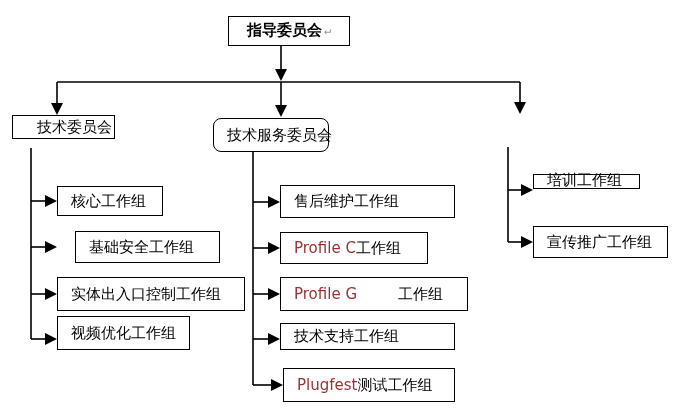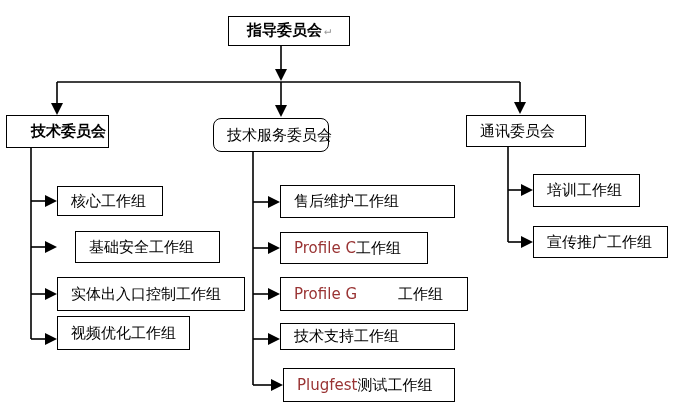--- a/index.html
+++ b/index.html
@@ -97,28 +97,25 @@
       <line x1="508" y1="242" x2="522" y2="242"></line>
         <polygon points="533,242 521,236 521,248"></polygon>
     </g>
   </svg>
 
   <div class="node root" style="left:228px; top:16px; width:122px; height:30px;">
     <span>指导委员会</span>
       <span class="pmark">↵</span>
   </div>
 
-  <div class="node committee-left" style="left:6px; top:115px; width:103px; height:33px;font-weight:bold;">
+  <div class="node committee-left" style="left:12px; top:115px; width:103px; height:24px;">
     <span>技术委员会</span>
   </div>
   <div class="node" style="left:213px; top:118px; width:116px; height:34px;border-radius:8px;">
     <span>技术服务委员会</span>
-  </div>
-  <div class="node" style="left:466px; top:115px; width:120px; height:32px;">
-    <span>通讯委员会</span>
   </div>
 
   <div class="node" style="left:57px; top:186px; width:106px; height:30px;">
     <span class="latin"></span>
       <span>核心工作组</span>
   </div>
   <div class="node" style="left:57px; top:231px; width:145px; height:32px;margin-left:18px;">
     <span class="latin"></span>
       <span>基础安全工作组</span>
   </div>
@@ -145,21 +142,21 @@
   </div>
   <div class="node" style="left:280px; top:323px; width:175px; height:27px;">
     <span class="latin"></span>
       <span>技术支持工作组</span>
   </div>
   <div class="node" style="left:283px; top:368px; width:172px; height:34px;">
     <span class="latin">Plugfest</span>
       <span> 测试工作组</span>
   </div>
 
-  <div class="node" style="left:533px; top:174px; width:107px; height:33px;">
+  <div class="node" style="left:533px; top:174px; width:107px; height:15px;align-items:flex-end;">
     <span class="latin"></span>
       <span>培训工作组</span>
   </div>
   <div class="node" style="left:533px; top:226px; width:135px; height:32px;">
     <span class="latin"></span>
       <span>宣传推广工作组</span>
   </div>
 
 </div>
 

